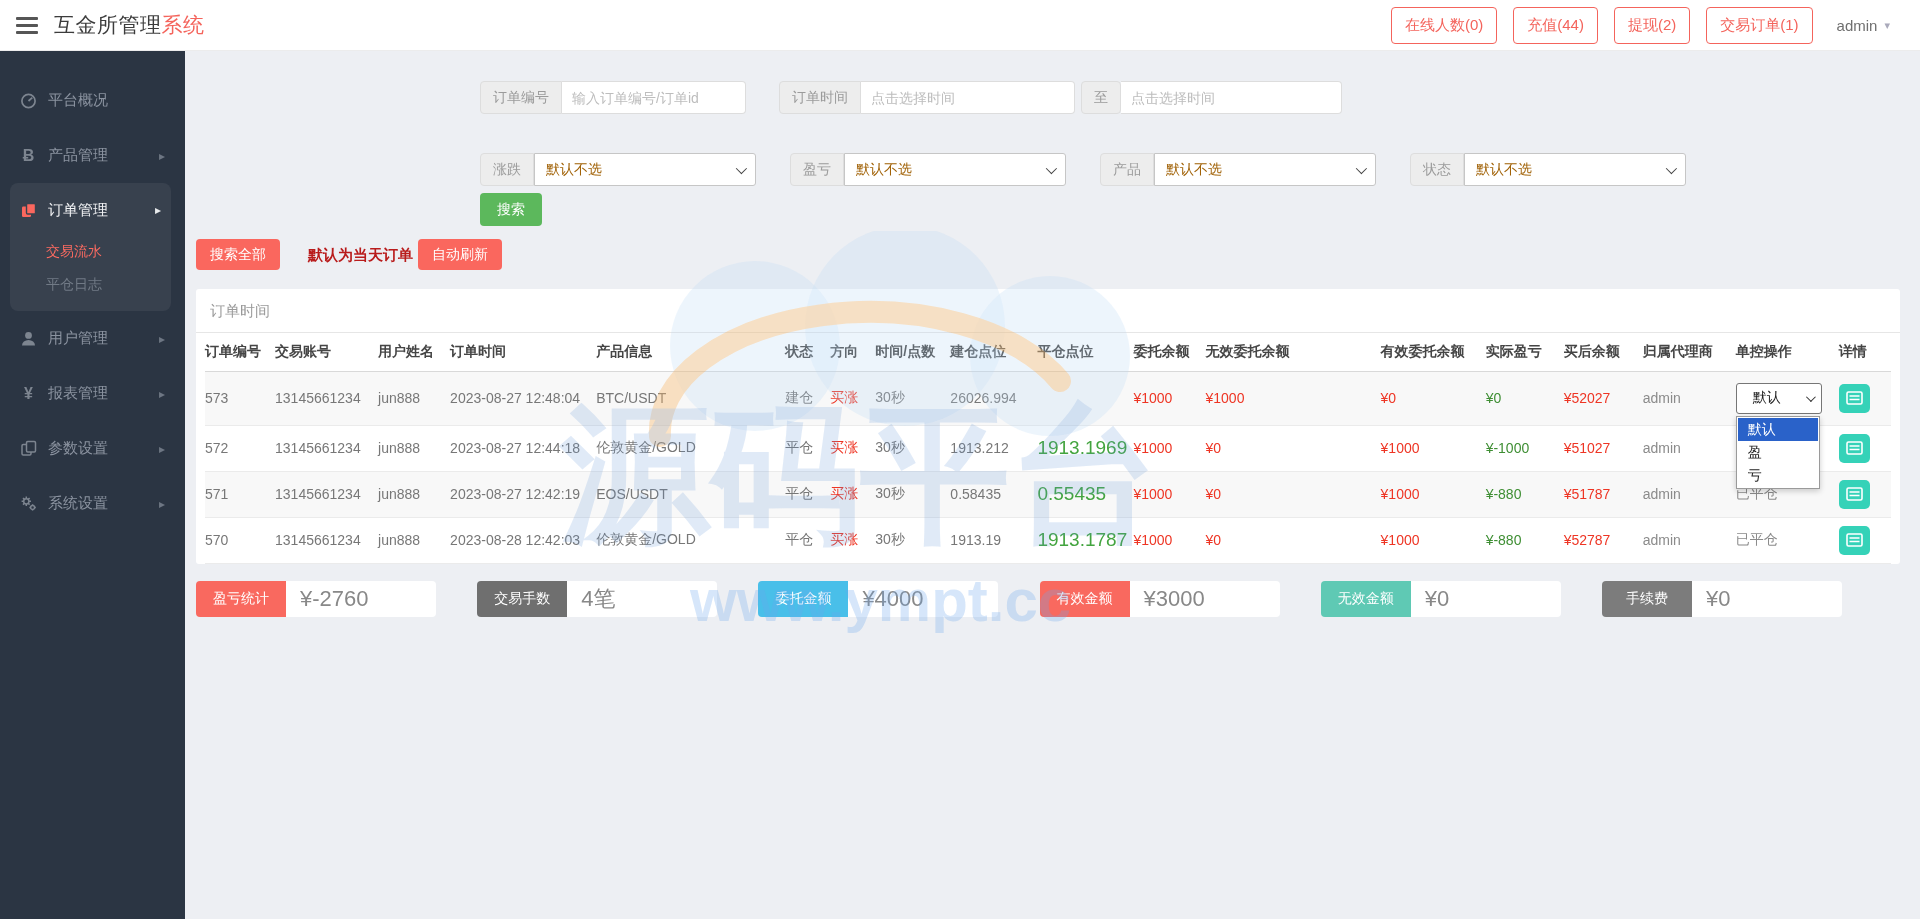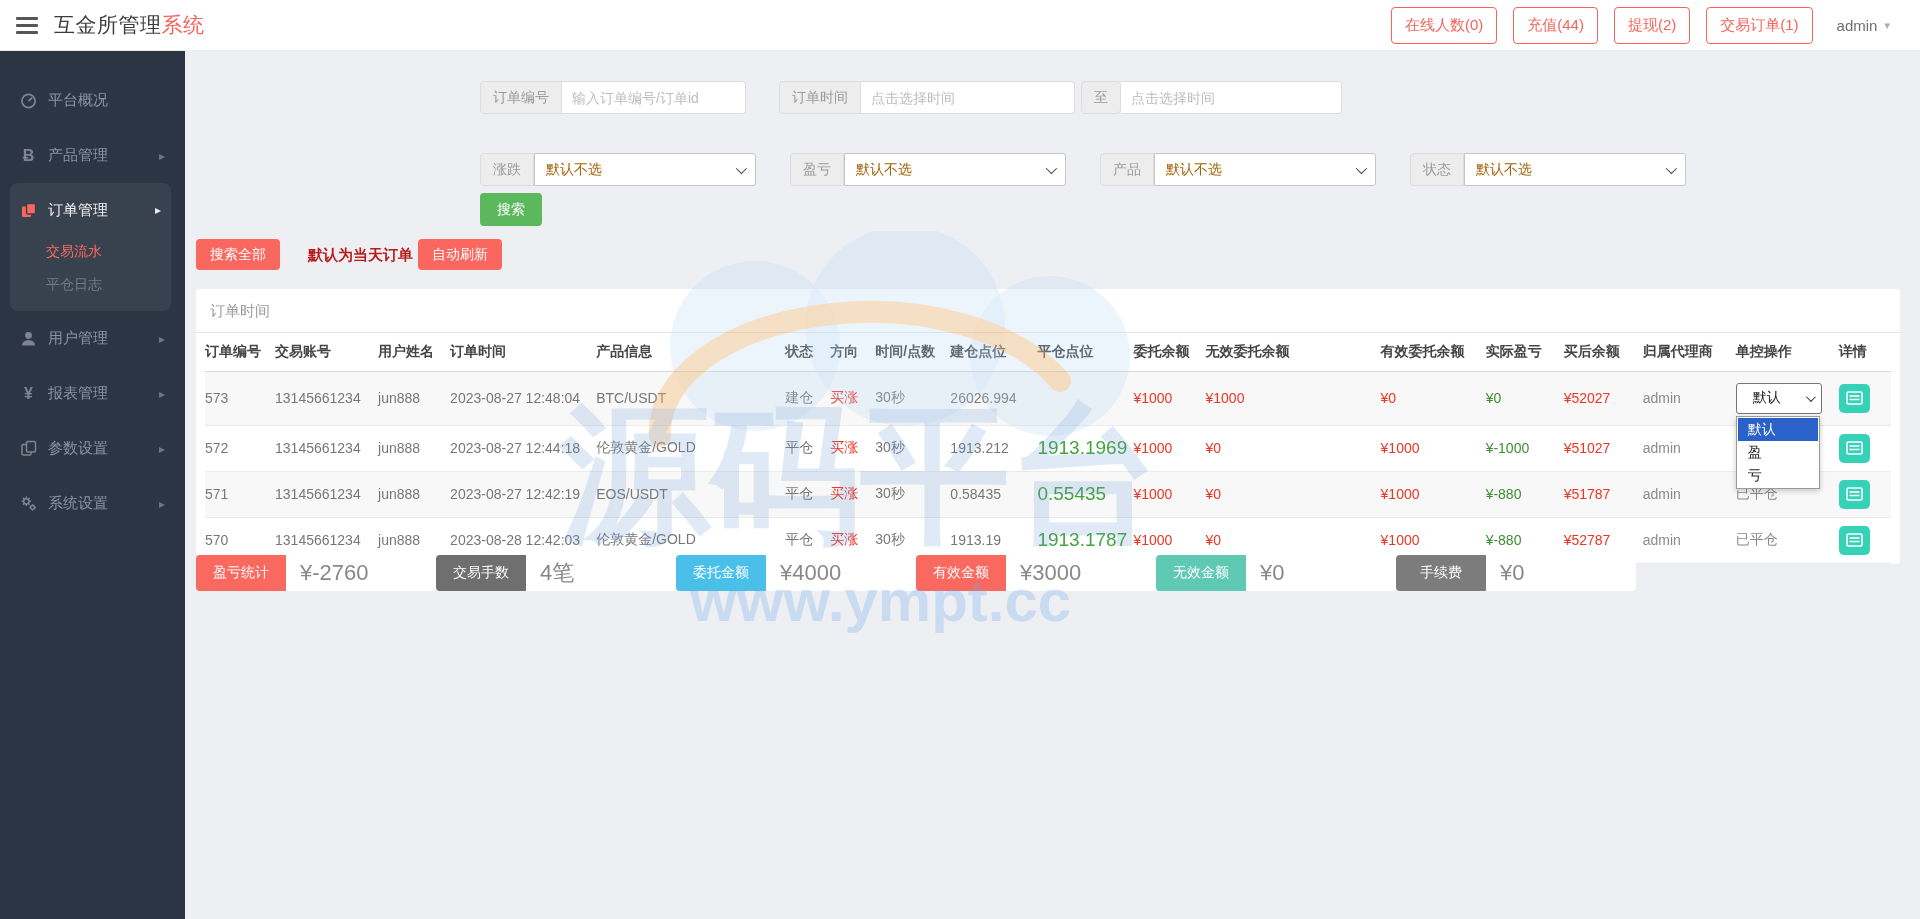--- a/index.html
+++ b/index.html
@@ -90,21 +90,21 @@
   .ctl-menu { position:absolute; left:0; top:33px; width:84px; background:#fff; border:1px solid #9a9a9a;
     box-shadow:0 2px 6px rgba(0,0,0,.2); z-index:50; list-style:none; padding:1px; }
   .ctl-menu li { padding:2px 10px; font-size:14px; color:#222; cursor:pointer; line-height:19px; }
   .ctl-menu li.sel { background:#2a62c9; color:#fff; }
 
   
   .detail-btn { width:31px; height:29px; background:#35d2b8; border:none; border-radius:5px;
     cursor:pointer; display:inline-flex; align-items:center; justify-content:center; }
 
   
-  .summary { position:absolute; left:11px; top:504px; width:1646px; display:flex; }
+  .summary { position:absolute; left:11px; top:530px; width:1646px; display:flex; justify-content:space-between; }
   .sum-g { display:flex; height:36px; border-radius:4px; overflow:hidden; }
   .sum-label { min-width:90px; padding:0 12px; color:#fff; font-size:14px; display:flex;
     align-items:center; justify-content:center; white-space:nowrap; }
   .sum-value { width:150px; background:#fff; color:#888; font-size:22px; line-height:36px; padding-left:14px; }
   .sc-red  { background:#f9695f; }
   .sc-gray { background:#6f6f6f; }
   .sc-blue { background:#49bfe9; }
   .sc-teal { background:#5fc9b4; }
   .sc-gray2{ background:#7c7c7c; }
 

